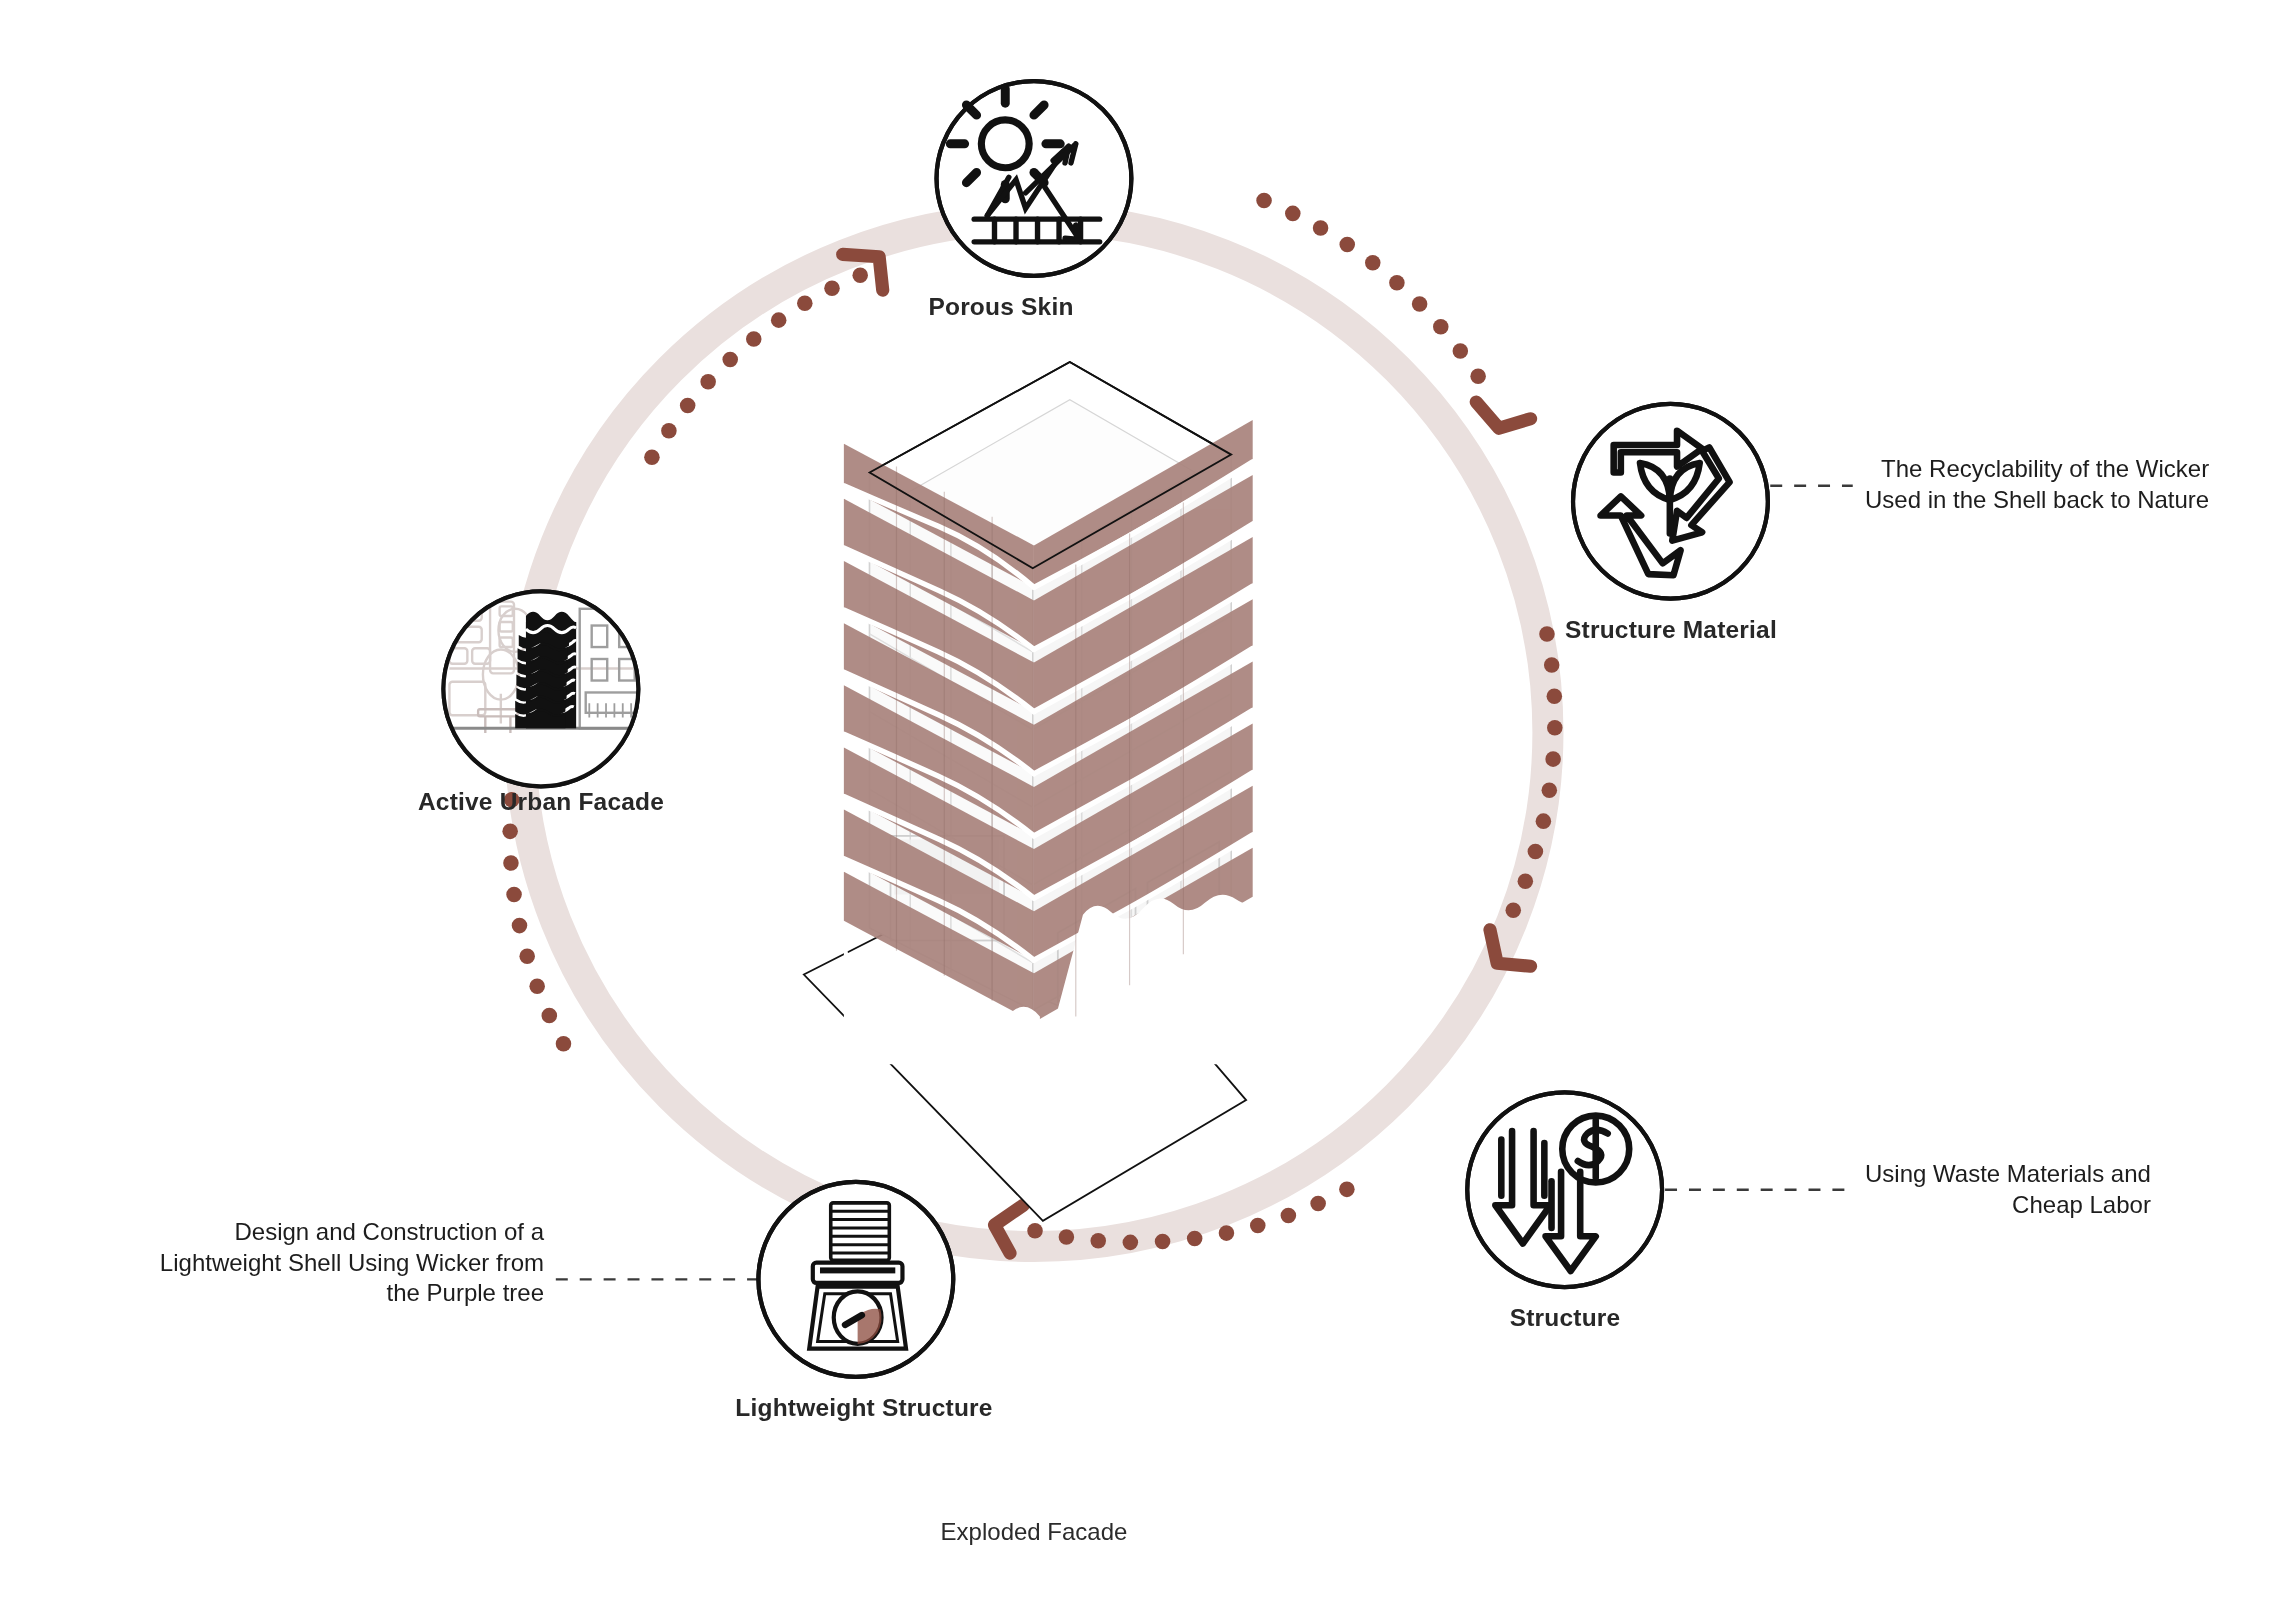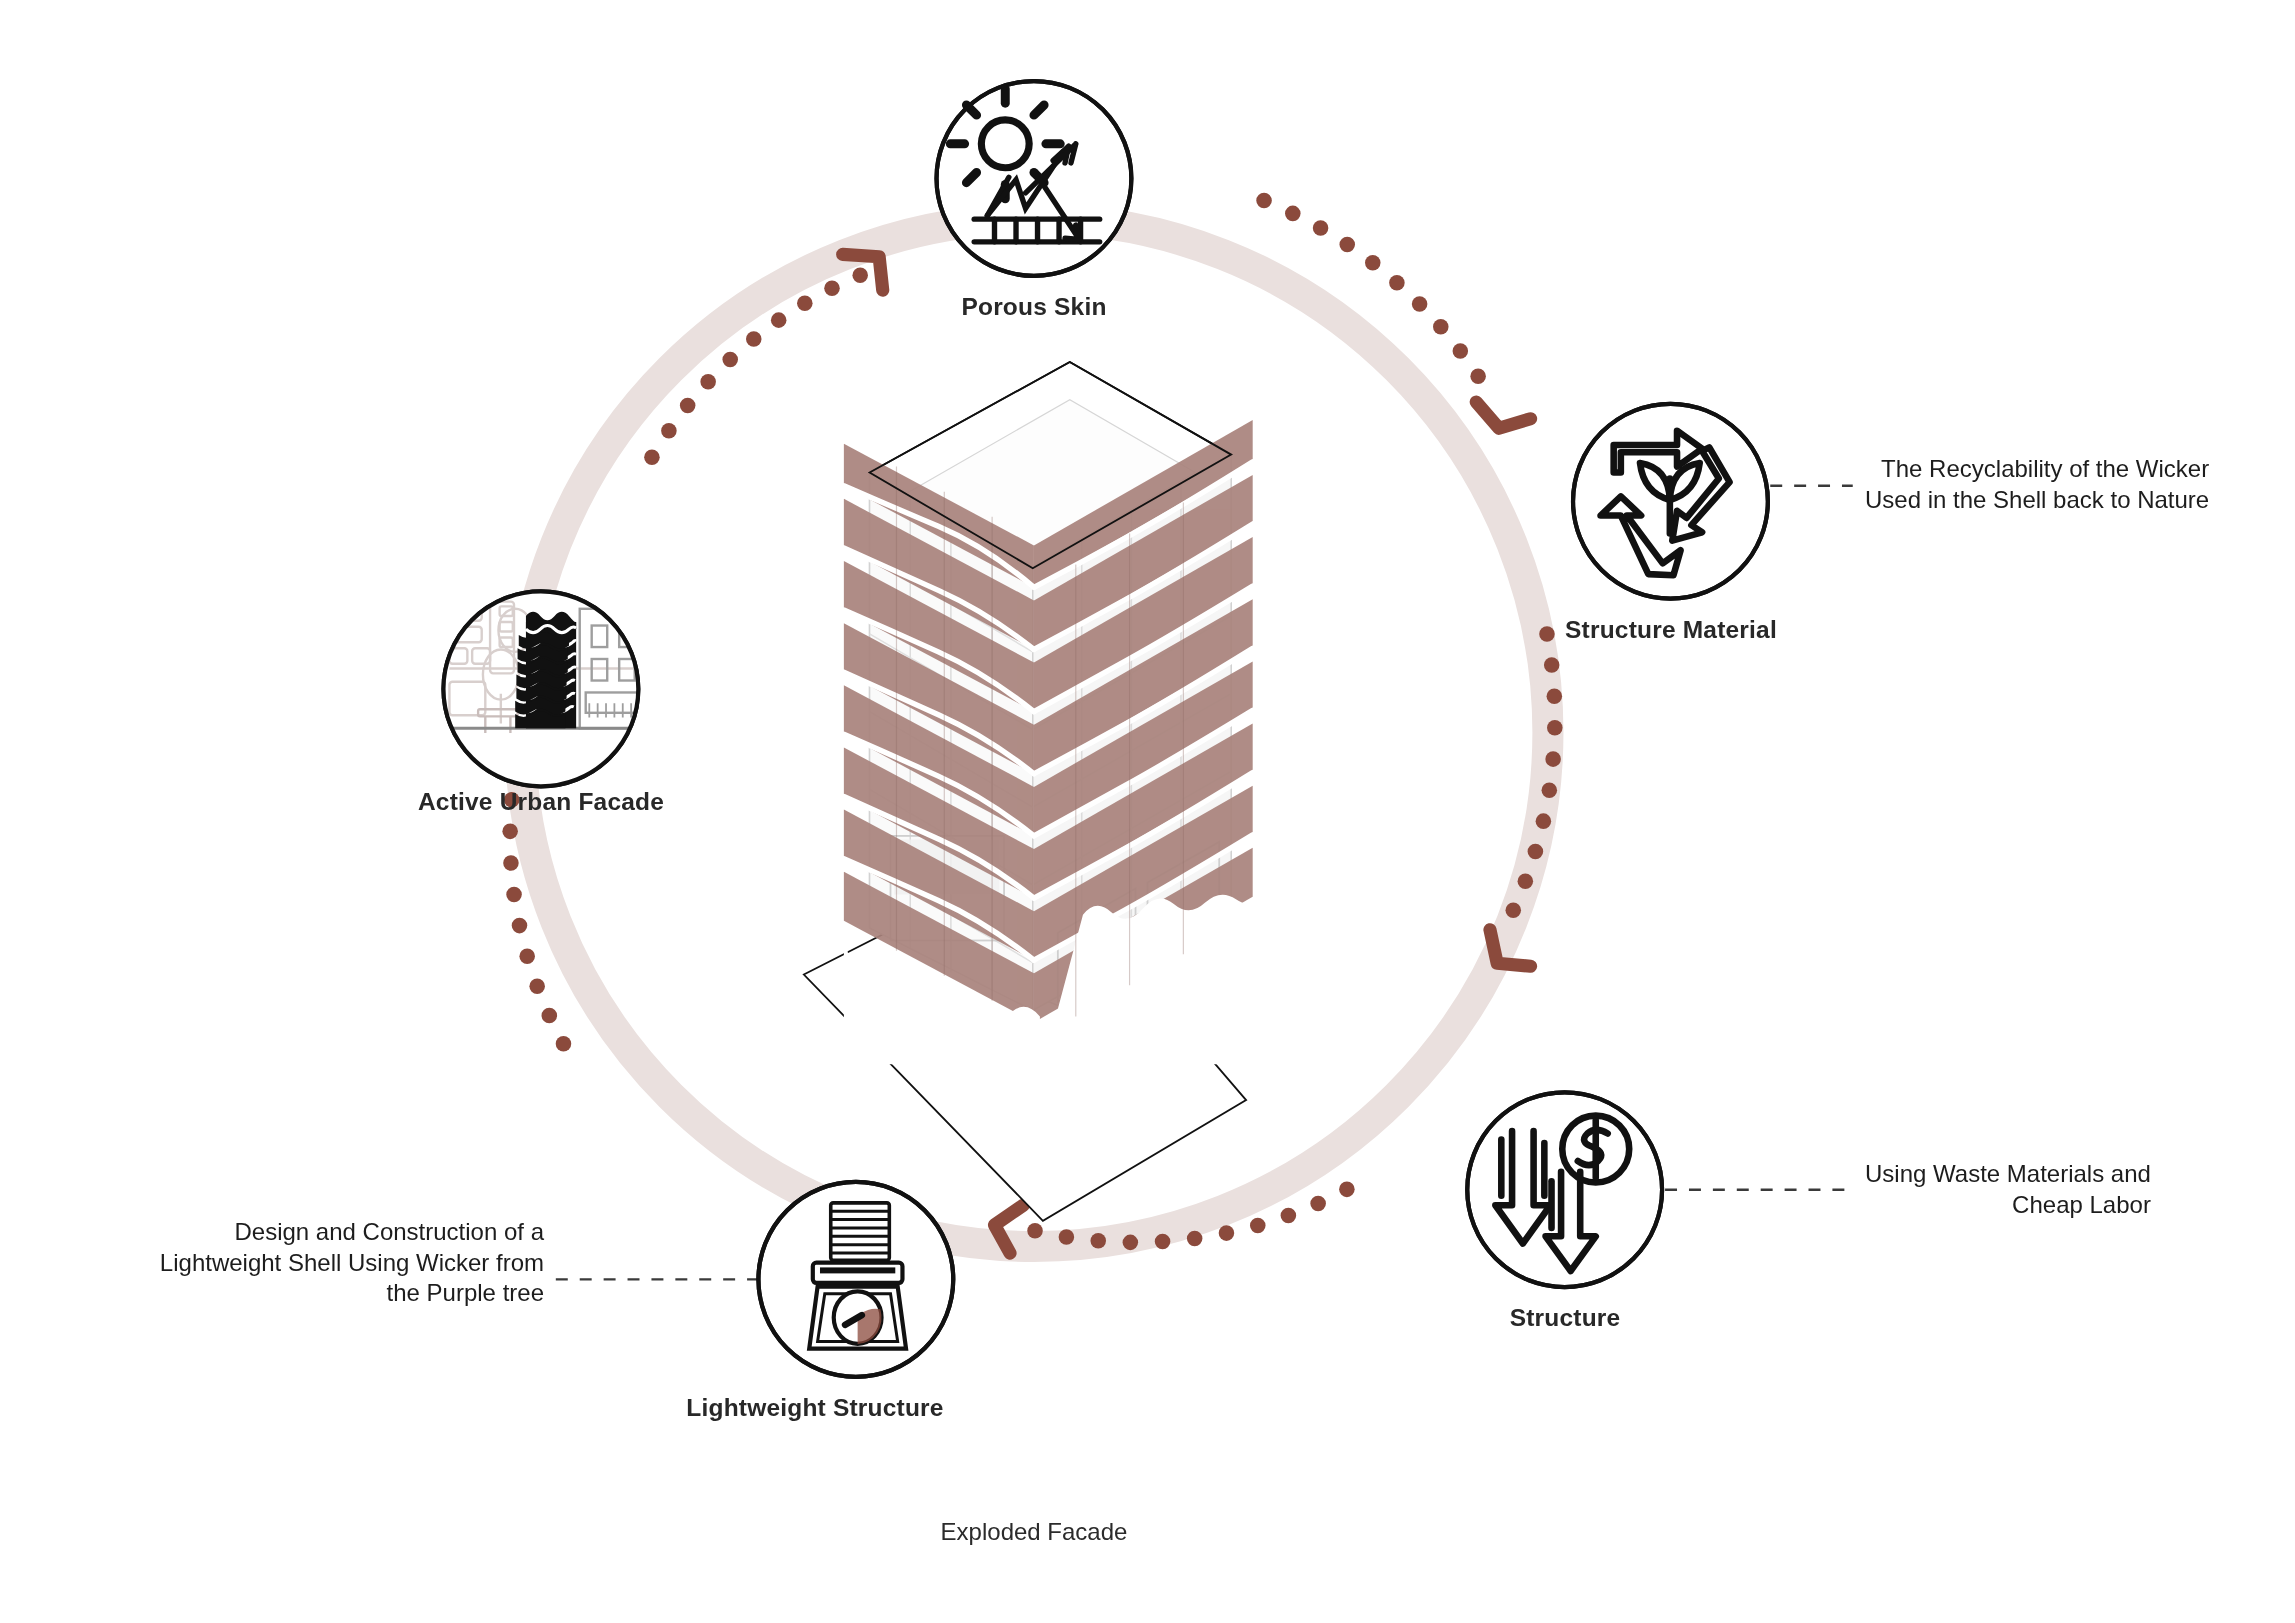--- a/index.html
+++ b/index.html
@@ -443,27 +443,27 @@
           <path d="M864 1128 q14,10 28,0 q14,-10 28,0 q14,10 28,0 l0,18 q-14,10 -28,0 q-14,-10 -28,0 q-14,10 -28,0 Z"></path>
           <path d="M864 1150 q14,10 28,0 q14,-10 28,0 q14,10 28,0 l0,18 q-14,10 -28,0 q-14,-10 -28,0 q-14,10 -28,0 Z"></path>
           <path d="M862 1172 q14,10 28,0 q14,-10 28,0 q14,10 28,0 l0,18 q-14,10 -28,0 q-14,-10 -28,0 q-14,10 -28,0 Z"></path>
           <path d="M862 1194 q14,10 28,0 q14,-10 28,0 q14,10 28,0 l0,24 L862 1218 Z"></path>
         </g>
       </g>
       <circle cx="905" cy="1152" r="163" fill="none" stroke="#111111" stroke-width="7"></circle>
     </g>
   </svg>
 
-  <div class="node-label" style="left:1034px; top:293px; transform:translateX(-50%);text-align:center;">Porous Skin</div>
+  <div class="node-label" style="left:1001px; top:293px; transform:translateX(-50%);text-align:center;">Porous Skin</div>
 
   <div class="node-label" style="left:1671px; top:616px; transform:translateX(-50%);">Structure Material</div>
 
   <div class="node-label" style="left:1565px; top:1304px; transform:translateX(-50%);">Structure</div>
 
-  <div class="node-label" style="left:815px; top:1394px; transform:translateX(-50%);text-align:center;">Lightweight Structure</div>
+  <div class="node-label" style="left:864px; top:1394px; transform:translateX(-50%);text-align:center;">Lightweight Structure</div>
 
   <div class="node-label" style="left:541px; top:788px; transform:translateX(-50%);">Active Urban Facade</div>
 
   <div class="annot right" style="left:1865px; top:454px;">The Recyclability of the Wicker
 Used in the Shell back to Nature</div>
 
   <div class="annot right" style="left:1865px; top:1159px;">Using Waste Materials and
 Cheap Labor</div>
 
   <div class="annot left" style="left:90px; top:1217px; width:454px;">Design and Construction of a

